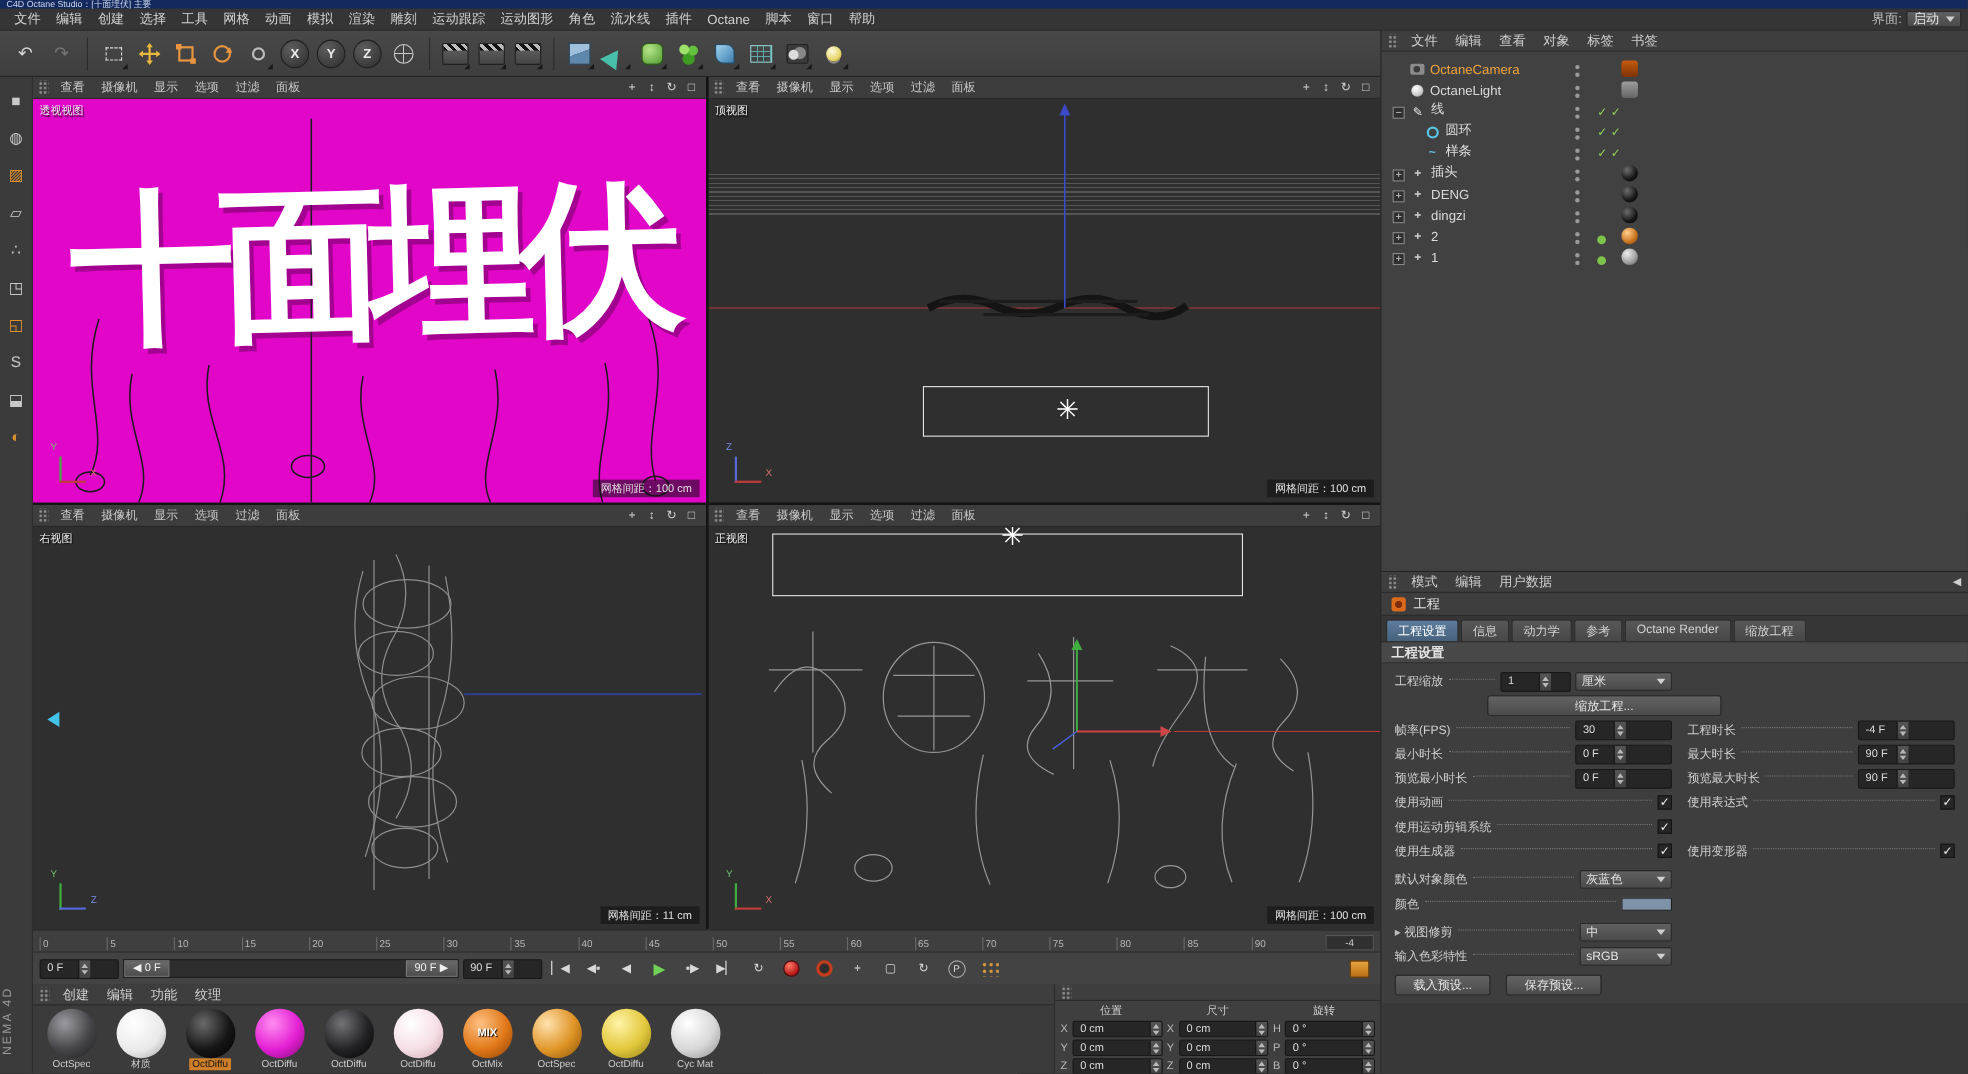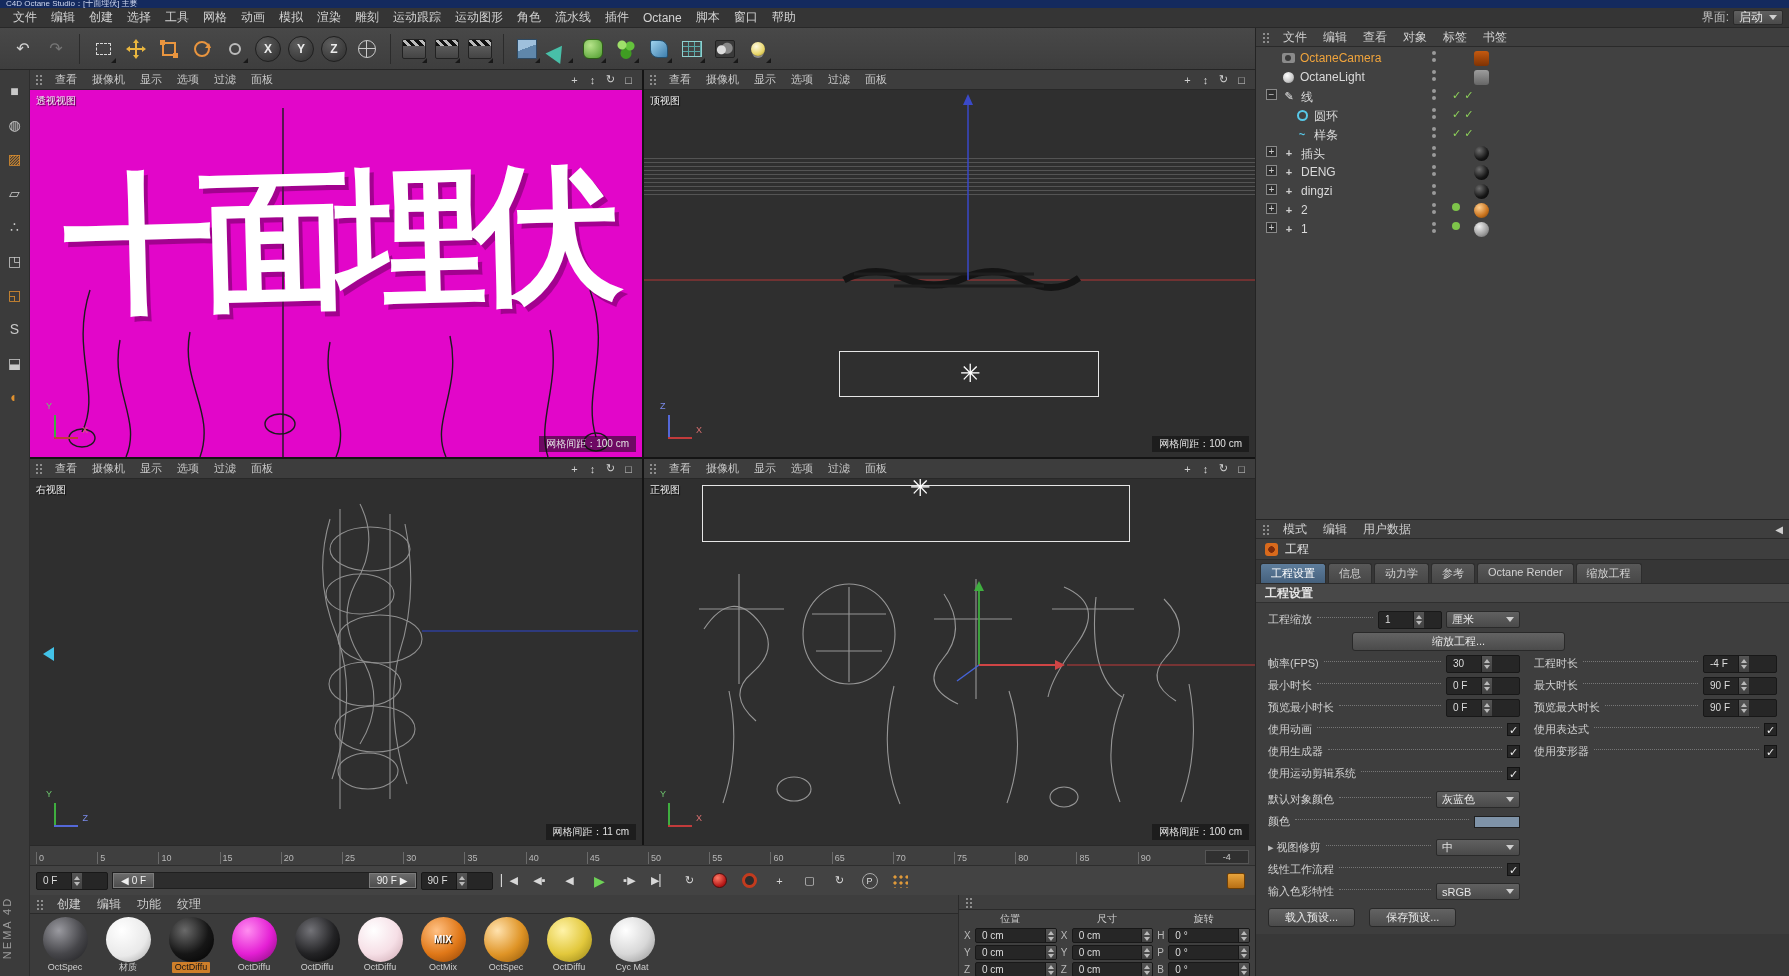--- a/index.html
+++ b/index.html
@@ -112,21 +112,21 @@
 .ct{text-align:center;color:#cfcfcf;font-size:10px}
 .crow{display:flex;align-items:center;gap:3px}
 .crow .ax{width:8px;color:#b9b9b9}
 .crow .nf{flex:1;height:15px}
 .crow .val{min-width:0;flex:1}
 
 
 .rightpanel{position:absolute;top:28px;left:1255px;width:534px;height:948px;background:#3a3a3a;border-left:1px solid #242424;display:flex;flex-direction:column}
 .om{height:492px;display:flex;flex-direction:column;border-bottom:1px solid #232323}
 .tree{flex:1;background:#414141;padding-top:4px;position:relative;overflow:hidden}
-.trow{height:19px;display:flex;align-items:flex-start;font-size:12px;color:#dadada;position:relative;padding-left:10px}
+.trow{height:19px;display:flex;align-items:flex-end;font-size:12px;color:#dadada;position:relative;padding-left:10px}
 .trow .pad14{width:14px}
 .trow .pad28{width:28px}
 .exp{width:11px;height:11px;border:1px solid #8a8a8a;background:#2f2f2f;color:#ccc;font-size:10px;line-height:9px;text-align:center;margin-right:4px;flex:none}
 .exp.plus::before{content:"+"}
 .exp.minus::before{content:"−"}
 .oicon{width:16px;height:14px;margin-right:4px;display:flex;align-items:center;justify-content:center;font-size:11px;flex:none}
 .ic-cam{width:13px;height:10px;background:#8b8b8b;border-radius:2px;position:relative}
 .ic-cam::after{content:"";position:absolute;left:3px;top:2px;width:6px;height:6px;border-radius:50%;background:#3a3a3a}
 .ic-light{width:11px;height:11px;border-radius:50%;background:radial-gradient(circle at 38% 32%,#fff,#c9c9c9 60%,#6e6e6e)}
 .ic-sky{width:12px;height:12px;border-radius:50%;background:radial-gradient(circle at 38% 32%,#bcd8f6,#2c7fd6 60%,#123f74)}
@@ -160,21 +160,21 @@
 .tabs{display:flex;gap:2px;padding:3px 4px 0 4px;background:#363636;border-top:1px solid #2b2b2b;border-bottom:1px solid #2b2b2b;flex-wrap:nowrap}
 .tab{padding:2px 10px;background:linear-gradient(#585858,#474747);border:1px solid #2d2d2d;border-bottom:none;border-radius:3px 3px 0 0;color:#d2d2d2;font-size:11px;white-space:nowrap}
 .tab.active{background:linear-gradient(#5e7d9c,#45617d);color:#fff}
 .section{height:19px;background:#484848;border-bottom:1px solid #2f2f2f;display:flex;align-items:center;padding:0 9px;font-weight:bold;color:#e4e4e4;font-size:12px}
 .fields{padding:7px 12px;display:flex;flex-direction:column;gap:3px;font-size:11px}
 .frow{display:flex;gap:14px;min-height:19px;align-items:center}
 .fh{display:flex;align-items:center;flex:1;min-width:0}
 .fh.fixed{flex:none;width:252px}
 .lblx{color:#cfcfcf;white-space:nowrap}
 .lead{flex:1;border-bottom:1px dotted #767676;margin:0 5px 4px 5px;min-width:8px}
-.w64{width:64px;flex:none}.w74{width:74px;flex:none}.w84{width:84px;flex:none}
+.w64{width:64px;flex:none}.w74{width:88px;flex:none}.w84{width:84px;flex:none}
 .ddx{height:17px;background:linear-gradient(#606060,#4a4a4a);border:1px solid #2a2a2a;border-radius:2px;display:flex;align-items:center;justify-content:space-between;padding:0 5px;color:#e4e4e4;gap:6px;flex:none}
 .ddx::after{content:"";width:0;height:0;border:4px solid transparent;border-top:5px solid #cfcfcf;margin-top:4px}
 .cbx{width:13px;height:13px;background:#262626;border:1px solid #141414;color:#eee;font-size:11px;line-height:12px;text-align:center;flex:none}
 .cbx.on::before{content:"✓"}
 .cbx.off{background:#3a3a3a}
 .btn{height:19px;background:linear-gradient(#636363,#4b4b4b);border:1px solid #292929;border-radius:3px;color:#e6e6e6;padding:0 16px;display:inline-flex;align-items:center;font-size:11px}
 .colorswatch{width:46px;height:12px;background:#7f93a8;border:1px solid #1f1f1f;flex:none}
 .caret::before{content:"▸";color:#bbb;margin-right:3px}
 .amfill{flex:1;background:#383838}
 .backarrow{margin-left:auto;color:#cfcfcf;font-size:10px}
@@ -998,38 +998,38 @@
           </div>
           <div class="fh">
             <span class="lblx">使用表达式</span>
               <span class="lead"></span>
             <span class="cbx on"></span>
           </div>
         </div>
 
         <div class="frow">
           <div class="fh fixed">
+            <span class="lblx">使用运动剪辑系统</span>
+              <span class="lead"></span>
+            <span class="cbx on"></span>
+          </div>
+          <div class="fh"></div>
+        </div>
+
+        <div class="frow">
+          <div class="fh fixed">
             <span class="lblx">使用生成器</span>
               <span class="lead"></span>
             <span class="cbx on"></span>
           </div>
           <div class="fh">
             <span class="lblx">使用变形器</span>
               <span class="lead"></span>
             <span class="cbx on"></span>
           </div>
-        </div>
-
-        <div class="frow">
-          <div class="fh fixed">
-            <span class="lblx">使用运动剪辑系统</span>
-              <span class="lead"></span>
-            <span class="cbx on"></span>
-          </div>
-          <div class="fh"></div>
         </div>
 
         <div class="frow" style="margin-top:4px">
           <div class="fh fixed">
             <span class="lblx">默认对象颜色</span>
               <span class="lead"></span>
             <div class="ddx w84">
                 <span>灰蓝色</span>
               </div>
           </div>
@@ -1050,28 +1050,20 @@
             <span class="caret"></span>
             <span class="lblx">视图修剪</span>
               <span class="lead"></span>
             <div class="ddx w84">
                 <span>中</span>
               </div>
           </div>
           <div class="fh"></div>
         </div>
 
-        <div class="frow">
-          <div class="fh fixed">
-            <span class="lblx">线性工作流程</span>
-              <span class="lead"></span>
-            <span class="cbx on"></span>
-          </div>
-          <div class="fh"></div>
-        </div>
 
         <div class="frow">
           <div class="fh fixed">
             <span class="lblx">输入色彩特性</span>
               <span class="lead"></span>
             <div class="ddx w84">
                 <span>sRGB</span>
               </div>
           </div>
           <div class="fh"></div>

